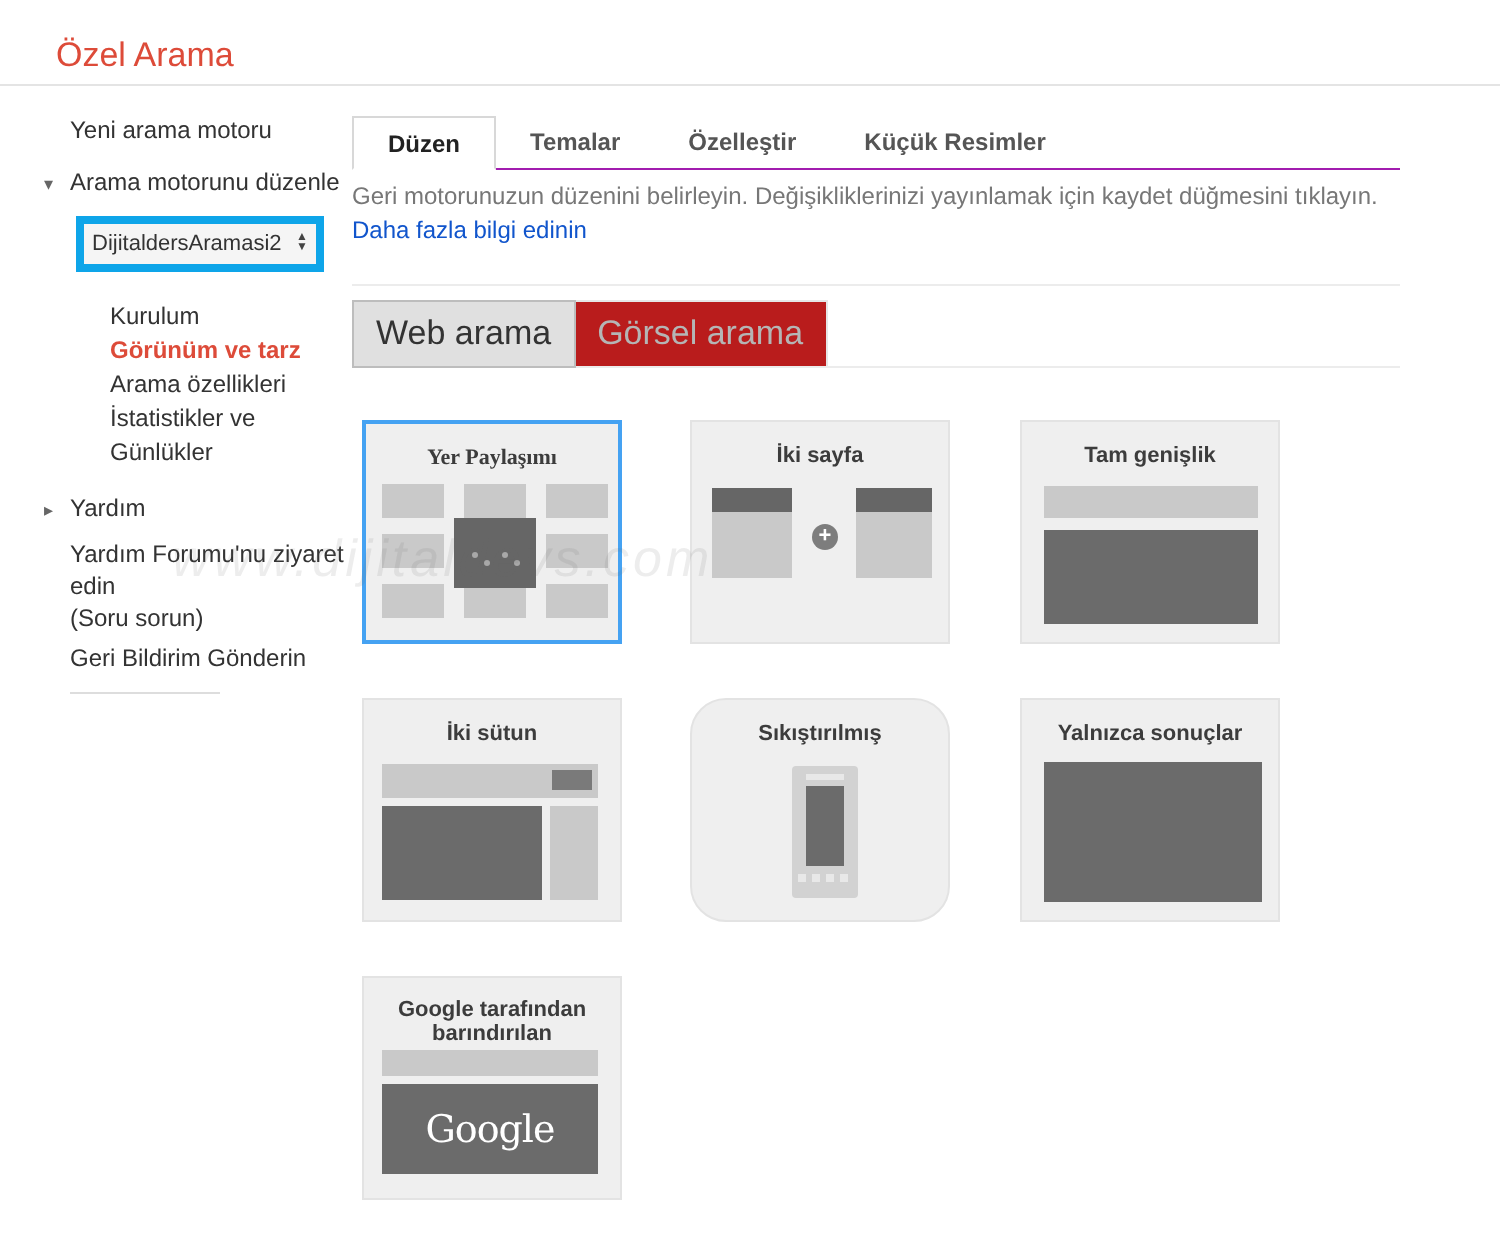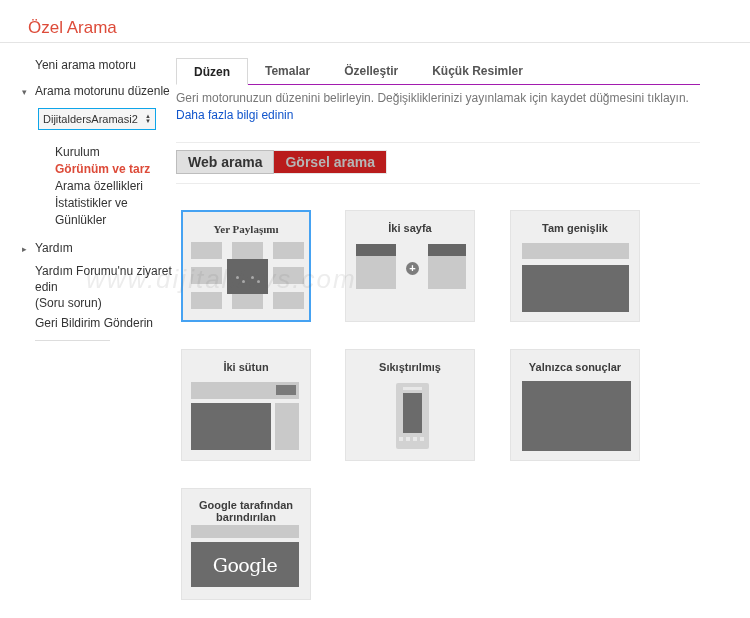--- a/index.html
+++ b/index.html
@@ -8,21 +8,21 @@
 
   
   .page-title{position:absolute;left:28px;top:7px;font-size:17px;color:#dd4b39;font-weight:normal;text-align:right;}
   .header-divider{position:absolute;left:0;top:42px;width:750px;border-top:1px solid #e4e4e4;}
 
   
   .sidebar{position:absolute;left:0;top:56px;width:176px;font-size:12px;color:#333;}
   .side-new{margin:2px 0 0 35px;line-height:15px;cursor:pointer;}
   .side-edit-row{position:relative;margin:11px 0 0 35px;line-height:14px;cursor:pointer;}
   .tri{position:absolute;left:-13px;top:1px;font-size:9px;color:#666;font-style:normal;}
-  .dropdown{margin:10px 0 0 38px;width:108px;height:20px;border:1px solid #0ea5e9;background:#f5f5f5;
+  .dropdown{margin:10px 0 0 38px;width:108px;height:20px;border:4px solid #0ea5e9;background:#f5f5f5;
             display:flex;align-items:center;padding:0 4px;box-sizing:content-box;cursor:pointer;}
   .dropdown .dd-text{flex:1;font-size:11px;white-space:nowrap;overflow:hidden;}
   .updown{display:flex;flex-direction:column;align-items:center;margin-left:2px;}
   .updown i{font-style:normal;font-size:6px;line-height:5px;color:#444;}
   .submenu{margin:14px 0 0 55px;line-height:17px;}
   .submenu .mi{cursor:pointer;}
   .submenu .mi.wrap{width:105px;}
   .submenu .mi.active{color:#dd4b39;font-weight:bold;}
   .help-row{position:relative;margin:12px 0 0 35px;line-height:14px;cursor:pointer;}
   .forum{margin:8px 0 0 35px;width:138px;line-height:16px;cursor:pointer;}
@@ -40,32 +40,32 @@
 
   
   .desc{position:absolute;left:176px;top:91px;width:540px;font-size:12px;color:#777;white-space:nowrap;}
   .learn-more{position:absolute;left:176px;top:108px;font-size:12px;color:#1155cc;cursor:pointer;}
 
   .hdiv{position:absolute;left:176px;width:524px;border-top:1px solid #ececec;}
   .hdiv.d1{top:142px;} .hdiv.d2{top:183px;}
 
   
   .btn-group{position:absolute;left:176px;top:150px;display:flex;}
-  .btn{height:24px;display:flex;align-items:center;padding:0 11px;font-size:14px;font-weight:bold;
+  .btn{height:34px;display:flex;align-items:center;padding:0 11px;font-size:17px;font-weight:normal;
        border:1px solid;box-sizing:border-box;}
   .btn.on{background:#e0e0e0;border-color:#bdbdbd;color:#333;z-index:2;cursor:pointer;}
   .btn.off{background:#b91c1c;border-color:#e6e6e6;color:#b5b5b5;margin-left:-1px;cursor:default;}
 
   
   .card{position:absolute;width:130px;height:112px;background:#efefef;border:1px solid #e3e3e3;
         box-sizing:border-box;cursor:pointer;}
   .card.selected{border:2px solid #45a2f2;}
   .card-title{margin-top:11px;text-align:center;font-size:11px;font-weight:bold;color:#3c3c3c;line-height:12px;}
   .pos-r1c1{left:181px;top:210px;font-family:Liberation Serif, serif;} .pos-r1c2{left:345px;top:210px;} .pos-r1c3{left:510px;top:210px;}
-  .pos-r2c1{left:181px;top:349px;} .pos-r2c2{left:345px;top:349px;} .pos-r2c3{left:510px;top:349px;}
+  .pos-r2c1{left:181px;top:349px;} .pos-r2c2{left:345px;top:349px;border-radius:18px;} .pos-r2c3{left:510px;top:349px;}
   .pos-r3c1{left:181px;top:488px;}
   .shape{position:absolute;}
   .lt{background:#c9c9c9;} .dk{background:#6b6b6b;}
 
   
   .c1-grid{position:absolute;left:8px;top:30px;display:grid;grid-template-columns:repeat(3,31px);
            grid-auto-rows:17px;gap:8px 10px;}
   .gblk{background:#c9c9c9;}
   .c1-ov{left:44px;top:47px;width:41px;height:35px;background:#666;}
   .dot{position:absolute;width:3px;height:3px;border-radius:50%;background:#a8a8a8;}

